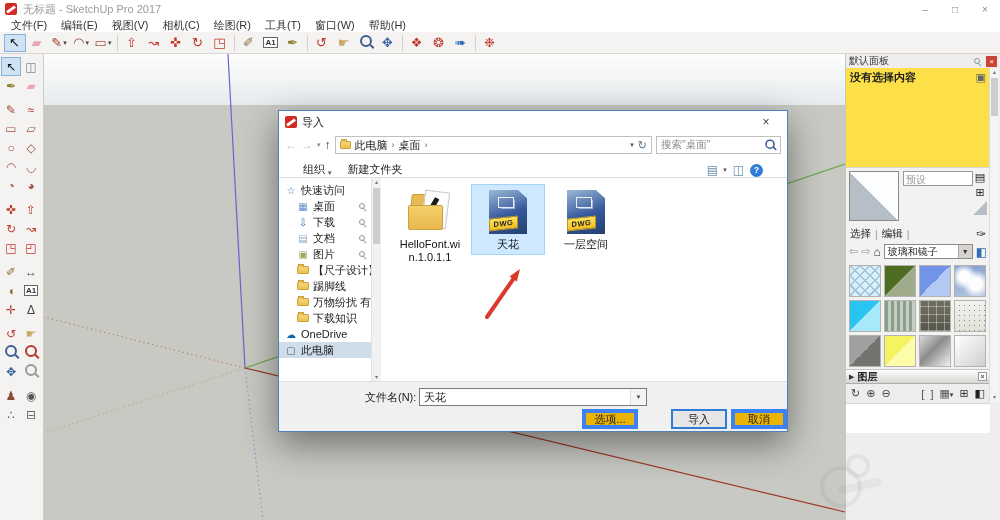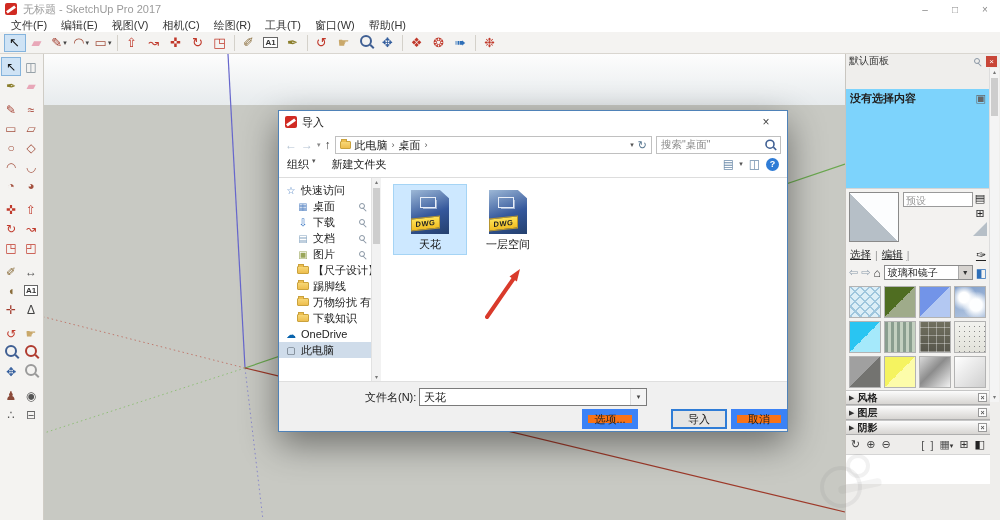--- a/index.html
+++ b/index.html
@@ -44,29 +44,29 @@
   
   #rightpanel{left:845px;top:54px;width:155px;height:466px;background:#efeeec;border-left:1px solid #c9c6c0;box-sizing:border-box;}
   .rp-header{height:14px;display:flex;align-items:center;padding:0 3px;font-size:10px;color:#333;}
   .sh-pin{width:4px;height:4px;border:1px solid #8a97a5;border-radius:50%;position:relative;display:inline-block;margin-left:auto;margin-right:6px;}
   .sh-pin::after{content:"";position:absolute;width:1px;height:5px;background:#8a97a5;left:4px;top:3px;transform:rotate(-45deg);}
   .redx{width:11px;height:11px;background:#c84638;color:#fff;font-size:8px;display:flex;align-items:center;justify-content:center;}
   .rp-main{margin-right:10px;}
   .sec-h{height:13px;background:linear-gradient(#fcfcfc,#d7d5d2);border-top:1px solid #c6c6c6;border-bottom:1px solid #aeaeae;display:flex;align-items:center;font-size:10px;font-weight:bold;color:#222;padding:0 3px;}
   .sec-h .tri{font-size:7px;margin-right:3px;color:#333;}
   .xbox{width:9px;height:9px;border:1px solid #999;background:#fdfdfd;font-size:7px;line-height:8px;text-align:center;color:#555;margin-left:auto;box-sizing:border-box;}
-  .ei-body{height:99px;background:#7dd3fc;border-bottom:1px solid #d5d5d5;margin-top:21px;}
+  .ei-body{height:99px;background:#fde047;border-bottom:1px solid #d5d5d5;}
   .ei-row{display:flex;align-items:center;padding:2px 4px;font-weight:bold;font-size:11px;color:#222;}
   .ei-row .ric{margin-left:auto;color:#666;font-size:11px;}
   .mat-prev{height:58px;display:flex;padding:3px;box-sizing:border-box;background:#f3f2f0;}
   .mat-swatch{width:50px;height:50px;border:1px solid #8a8a8a;background:linear-gradient(45deg,#b6bfc7 50%,#fcfdfe 50%);box-sizing:border-box;}
   .mat-name{margin-left:4px;width:70px;height:15px;border:1px solid #9a9a9a;background:#fff;color:#9a9a9a;font-size:10px;padding:1px 2px;box-sizing:border-box;}
   .mat-icons{margin-left:auto;display:flex;flex-direction:column;align-items:center;gap:2px;font-size:11px;color:#222;}
   .tri-sample{width:0;height:0;border-left:14px solid transparent;border-bottom:14px solid #b6bfc7;}
-  .mat-tabs{height:16px;display:flex;align-items:center;padding:0 4px;font-size:10.5px;color:#222;background:#f3f2f0;text-decoration:underline;}
+  .mat-tabs{height:16px;display:flex;align-items:center;padding:0 4px;font-size:10.5px;color:#222;background:#f3f2f0;}
   .mat-tabs .tdiv{color:#999;margin:0 4px;}
   .mat-tabs .eyed{margin-left:auto;font-size:12px;}
   .mat-nav{height:19px;display:flex;align-items:center;gap:3px;padding:0 3px;background:#f3f2f0;font-size:11px;}
   .nav-arrow{color:#8a9aaa;font-size:11px;}
   .home{color:#333;font-size:12px;}
   .mat-select{flex:1;height:15px;border:1px solid #8a8a8a;background:#fff;display:flex;align-items:center;font-size:10px;padding-left:3px;box-sizing:border-box;}
   .mat-select .dd{margin-left:auto;width:13px;height:13px;background:#d6d3cf;border-left:1px solid #aaa;font-size:7px;display:flex;align-items:center;justify-content:center;color:#333;}
   .chip{color:#2e6fb8;font-size:12px;}
   .mat-grid{display:grid;grid-template-columns:repeat(4,32px);gap:3px;padding:4px 3px;background:#f3f2f0;height:108px;box-sizing:border-box;align-content:start;}
   .swt{width:32px;height:32px;border:1px solid #b3b3b3;box-sizing:border-box;}
@@ -84,21 +84,21 @@
   .dlg-nav{height:24px;background:#fff;display:flex;align-items:center;gap:4px;padding:0 6px;font-size:12px;}
   .nav-dis{color:#b4c3d3;}
   .nav-up{color:#333;}
   .nav-hist{font-size:7px;color:#888;}
   .crumbbox{flex:1;height:18px;border:1px solid #c0c0c0;background:#fff;display:flex;align-items:center;gap:4px;padding:0 4px;font-size:11px;box-sizing:border-box;}
   .crumbbox .csep{color:#555;font-size:9px;}
   .crumbbox .ccaret{margin-left:auto;font-size:7px;color:#555;}
   .crumbbox .crefresh{color:#55758f;font-size:11px;}
   .searchbox{width:125px;height:18px;border:1px solid #c0c0c0;background:#fff;display:flex;align-items:center;padding:0 4px;color:#8a8a8a;font-size:10.5px;box-sizing:border-box;}
   .searchbox .slens{margin-left:auto;transform:scale(.8);}
-  .dlg-cmd{height:20px;background:#fff;border-bottom:1px solid #e3e3e3;display:flex;align-items:flex-start;gap:4px;padding:0 8px;font-size:11px;color:#222;}
+  .dlg-cmd{height:20px;background:#fff;border-bottom:1px solid #e3e3e3;display:flex;align-items:flex-end;gap:4px;padding:0 24px;font-size:11px;color:#222;}
   .cmd-caret{font-size:7px;color:#555;margin-left:-1px;}
   .cmd-right{margin-left:auto;display:flex;align-items:center;gap:6px;color:#6d8cab;font-size:12px;}
   .help{width:13px;height:13px;border-radius:50%;background:#2f7cd6;color:#fff;font-size:9px;font-weight:bold;display:flex;align-items:center;justify-content:center;}
   .dlg-body{position:absolute;left:0;top:66px;right:0;bottom:49px;background:#fff;border-top:1px solid #ddd;display:flex;}
   .sb{width:92px;padding-top:4px;box-sizing:border-box;overflow:hidden;}
   .srow{height:16px;display:flex;align-items:center;gap:4px;padding-left:6px;font-size:11px;color:#222;white-space:nowrap;overflow:hidden;}
   .srow.child{padding-left:18px;}
   .srow.sel{background:#cfdcea;}
   .srow .ig{width:12px;flex:0 0 auto;display:flex;align-items:center;justify-content:center;font-size:10px;}
   .sh-folder{width:11px;height:8px;background:linear-gradient(#f7d777,#eebe4e);border:1px solid #caa23d;border-radius:1px;position:relative;box-sizing:border-box;}
@@ -117,21 +117,21 @@
   .fol-art{width:46px;height:44px;position:relative;margin:0 auto;}
   .fol-art::before{content:"";position:absolute;left:3px;top:4px;width:32px;height:32px;background:#e8b954;border:1px solid #caa23d;border-radius:2px;transform:skewX(-6deg);}
   .fol-page{position:absolute;left:16px;top:1px;width:23px;height:35px;background:#fdfdfd;border:1px solid #c9c9c9;transform:rotate(7deg);}
   .fol-brush{position:absolute;left:23px;top:7px;width:5px;height:19px;background:#1d1d1d;transform:rotate(30deg);border-radius:1px 1px 3px 3px;}
   .fol-front{position:absolute;left:1px;top:15px;width:33px;height:23px;background:linear-gradient(#f4cf6b,#e9b84e);border:1px solid #caa23d;border-radius:2px;}
   .dlg-footer{position:absolute;left:0;right:0;bottom:0;height:49px;background:#f0f0f0;border-top:1px solid #dfdfdf;}
   .fn-label{position:absolute;left:86px;top:8px;font-size:11px;}
   .fn-field{position:absolute;left:140px;top:6px;width:228px;height:18px;border:1px solid #7a7a7a;background:#fff;display:flex;align-items:center;padding-left:4px;box-sizing:border-box;font-size:11px;}
   .fn-field .dd,.ft-combo .dd{margin-left:auto;width:15px;height:100%;display:flex;align-items:center;justify-content:center;font-size:7px;color:#444;border-left:1px solid #dcdcdc;background:#f4f4f4;}
   .ft-combo{position:absolute;left:372px;top:6px;width:132px;height:18px;border:1px solid #adadad;background:#fff;display:flex;align-items:center;padding-left:4px;box-sizing:border-box;font-size:10px;white-space:nowrap;}
-  .btn{position:absolute;top:27px;width:56px;height:20px;background:#f97316;border:6px solid #3b82f6;display:flex;align-items:center;justify-content:center;font-size:11px;color:#222;box-sizing:border-box;}
+  .btn{position:absolute;top:27px;width:56px;height:20px;background:#eab308;border:4px solid #3b82f6;display:flex;align-items:center;justify-content:center;font-size:11px;color:#222;box-sizing:border-box;}
   .btn.default{border:2px solid #2f7cd6;background:#e5e5e5;}
   #btn-options{left:303px;}
   #btn-import{left:392px;}
   #btn-cancel{left:452px;}
   
   #arrow{left:470px;top:255px;z-index:20;}
   
   #wm{left:812px;top:448px;width:95px;height:70px;z-index:30;pointer-events:none;}
   #wm i{position:absolute;border:4px solid rgba(120,120,120,.10);border-radius:50%;}
   #wm .c1{width:34px;height:34px;left:8px;top:18px;}
@@ -462,31 +462,21 @@
         <div class="swt" style="background: radial-gradient(rgb(85, 85, 85) 15%, transparent 16%) 0px 0px / 4px 4px, radial-gradient(rgb(136, 136, 136) 12%, transparent 14%) 2px 2px / 5px 5px, linear-gradient(rgb(242, 242, 238), rgb(226, 226, 218));"></div>
         <div class="swt" style="background: linear-gradient(135deg, rgb(160, 160, 160) 50%, rgb(115, 115, 112) 50%);"></div>
         <div class="swt" style="background: linear-gradient(135deg, rgb(245, 243, 96) 50%, rgb(253, 252, 170) 50%);"></div>
         <div class="swt" style="background: linear-gradient(135deg, rgb(217, 217, 217), rgb(140, 140, 140) 45%, rgb(242, 242, 242));"></div>
         <div class="swt" style="background: linear-gradient(135deg, rgb(255, 255, 255), rgb(207, 207, 207));"></div>
       </div>
     <div>
 
         <div class="sec-h">
           <span class="tri">▶</span>
-          <span>风格</span>
-          <span class="xbox">×</span>
-        </div>
-        <div class="sec-h">
-          <span class="tri">▶</span>
           <span>图层</span>
-          <span class="xbox">×</span>
-        </div>
-        <div class="sec-h">
-          <span class="tri">▶</span>
-          <span>阴影</span>
           <span class="xbox">×</span>
         </div>
       </div>
     <div class="sc-toolbar">
 
     <span class="sci">
           <span class="g" style="color: rgb(68, 68, 68);">↻</span><span style="font-size:7px;"></span>
         </span>
         <span class="sci">
           <span class="g" style="color: rgb(68, 68, 68);">⊕</span><span style="font-size:7px;"></span>
@@ -617,20 +607,29 @@
 
         </div>
       </div>
     <div class="sb-scroll">
       <div class="ar">▴</div>
       <div class="thumb"></div>
       <div class="ar dn">▾</div>
     </div>
     <div class="files">
 
+    <div class="tile">
+          <div class="fol-art">
+            <span class="fol-page"></span>
+            <span class="fol-brush"></span>
+            <span class="fol-front"></span>
+          </div>
+
+          <div class="lbl">HelloFont.win.1.0.1.1</div>
+        </div>
         <div class="tile sel">
 
           <div class="dwg-art">
             <span class="dwg-wire"></span>
             <span class="dwg-band">DWG</span>
           </div>
           <div class="lbl">天花</div>
         </div>
         <div class="tile">
 

